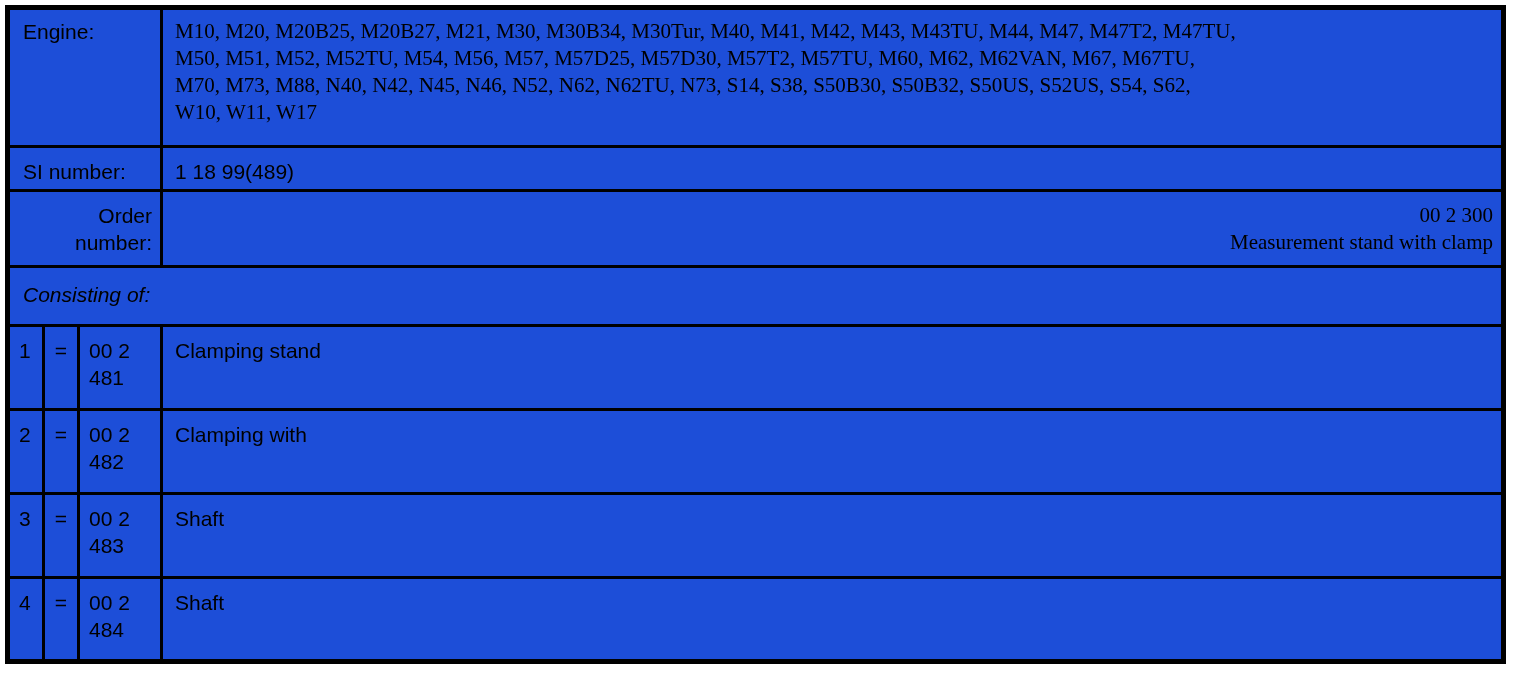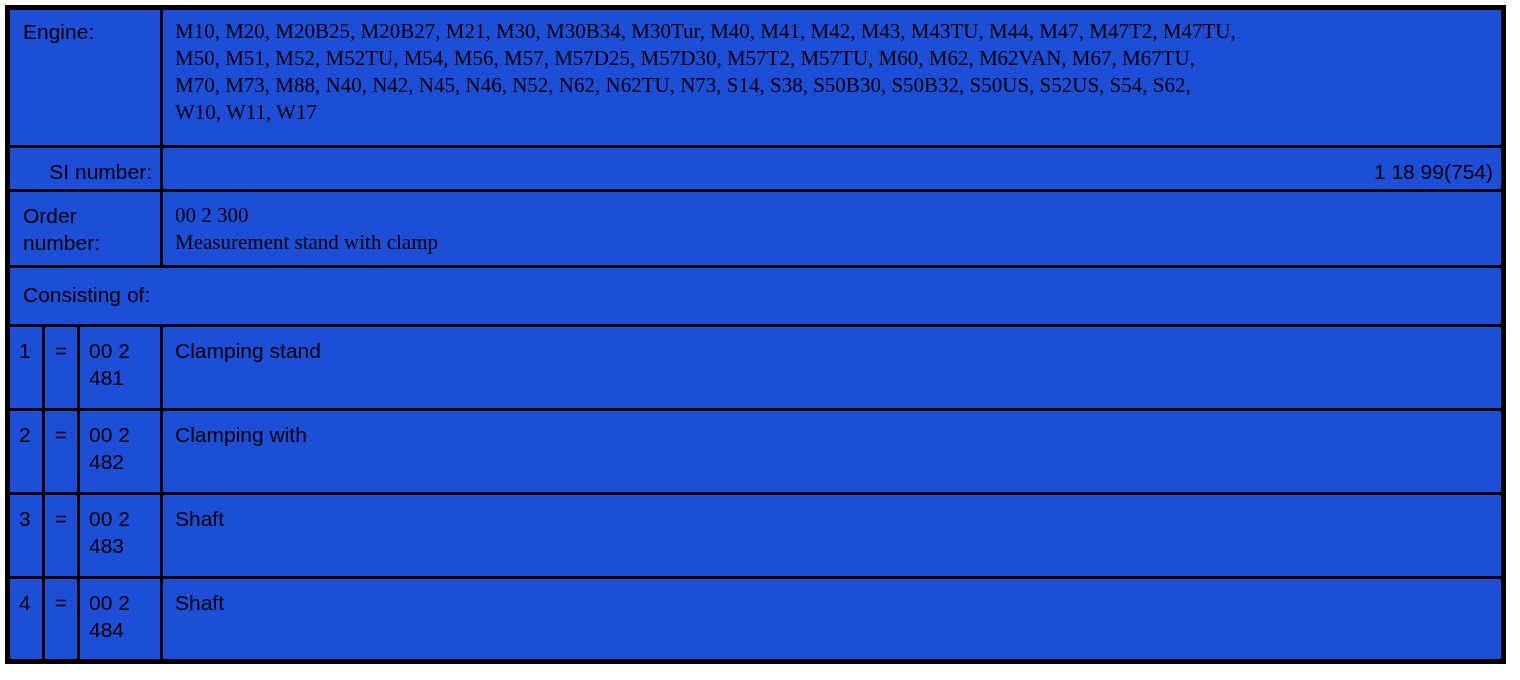--- a/index.html
+++ b/index.html
@@ -31,23 +31,23 @@
     line-height: 27px;
     padding: 10px 8px 4px 12px;
     overflow: hidden;
   }
   col.c1 { width: 36px; }
   col.c2 { width: 35px; }
   col.c3 { width: 83px; }
   col.c4 { width: auto; }
 
   tr.r-engine     { height: 139px; }
-  tr.r-si         { height: 41px; text-align: right; }
-  tr.r-order      { height: 76px; }
-  tr.r-consisting { height: 59px; }
+  tr.r-si         { height: 41px; }
+  tr.r-order      { height: 76px; text-align: right; }
+  tr.r-consisting { height: 59px; font-style: italic; }
   tr.r-item       { height: 84px; }
 
   td.label { padding-left: 13px; }
   .narrow  { display: inline-block; width: 92px; }
 
   tr.r-engine td { padding-top: 8px; }
   tr.r-consisting td { padding-top: 13px; padding-left: 13px; }
 
   td.value .line { white-space: nowrap; font-family: Liberation Serif, serif; }
 
@@ -73,21 +73,21 @@
     <td class="value">
       <div class="line">M10, M20, M20B25, M20B27, M21, M30, M30B34, M30Tur, M40, M41, M42, M43, M43TU, M44, M47, M47T2, M47TU,</div>
       <div class="line">M50, M51, M52, M52TU, M54, M56, M57, M57D25, M57D30, M57T2, M57TU, M60, M62, M62VAN, M67, M67TU,</div>
       <div class="line">M70, M73, M88, N40, N42, N45, N46, N52, N62, N62TU, N73, S14, S38, S50B30, S50B32, S50US, S52US, S54, S62,</div>
       <div class="line">W10, W11, W17</div>
     </td>
   </tr>
 
   <tr class="r-si">
     <td colspan="3" class="label">SI number:</td>
-    <td class="value">1 18 99(754)</td>
+    <td class="value">1 18 99(489)</td>
   </tr>
 
   <tr class="r-order">
     <td colspan="3" class="label">
       <span class="narrow">Order number:</span>
     </td>
     <td class="value">
       <div class="line">00 2 300</div>
       <div class="line">Measurement stand with clamp</div>
     </td>

